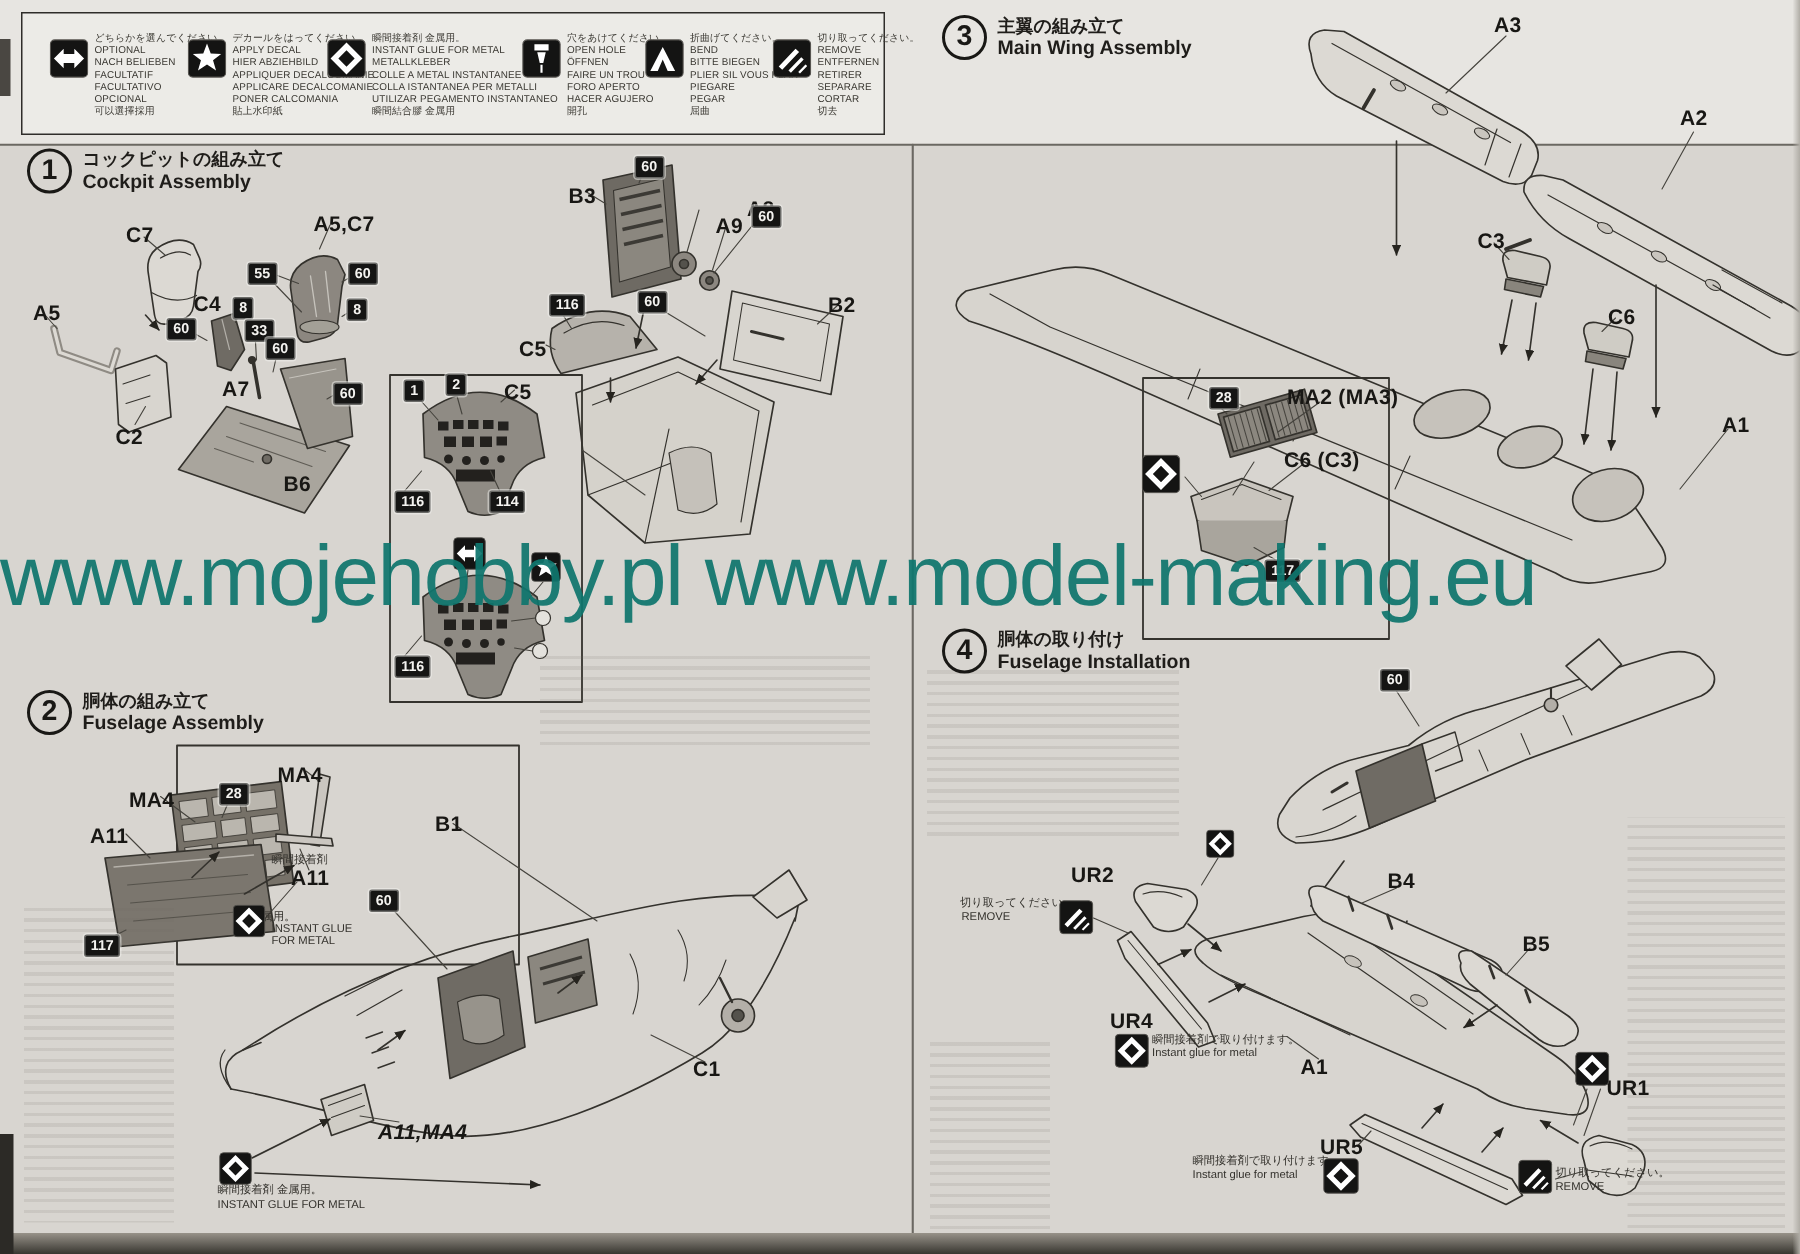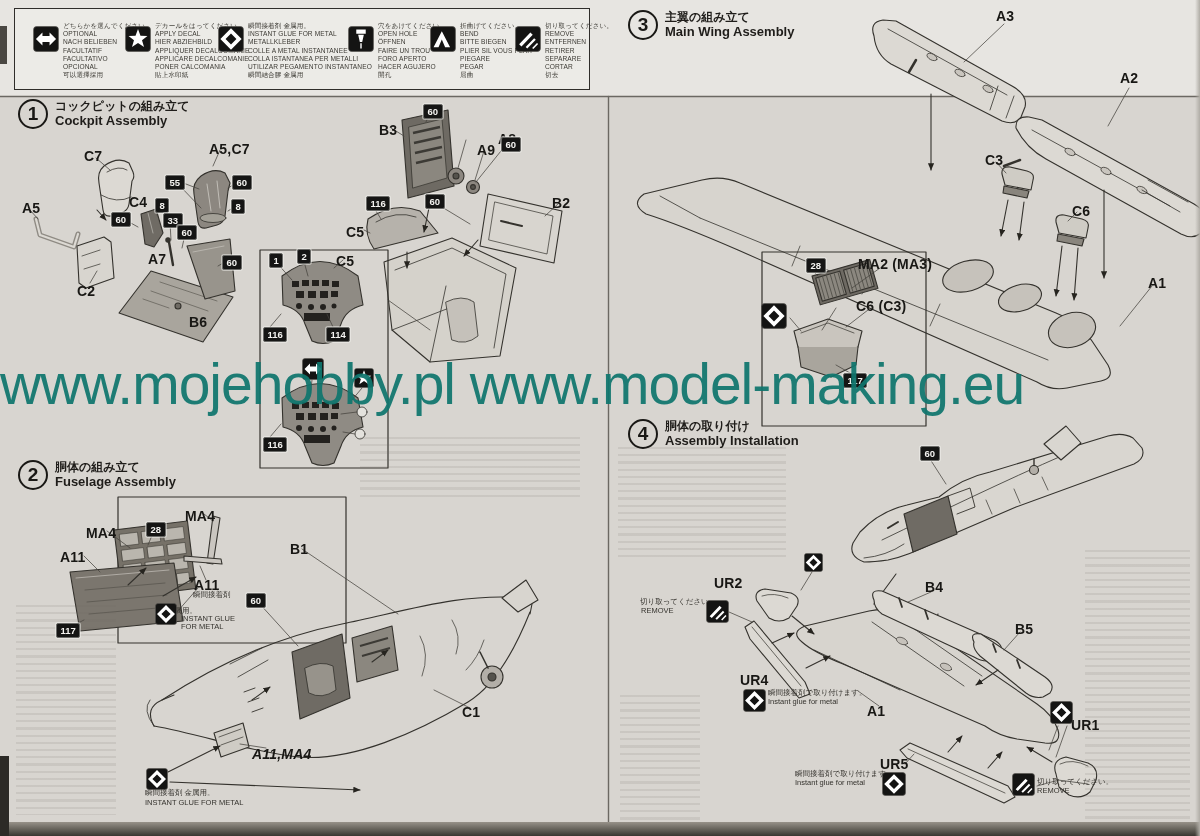--- a/index.html
+++ b/index.html
@@ -388,21 +388,21 @@
         <div class="sec-num">3</div>
         <div class="sec-titles">
           <div class="sec-jp">主翼の組み立て</div>
           <div class="sec-en">Main Wing Assembly</div>
         </div>
       </div>
       <div class="sec-header" style="left: 628px; top: 419px;">
         <div class="sec-num">4</div>
         <div class="sec-titles">
           <div class="sec-jp">胴体の取り付け</div>
-          <div class="sec-en">Assembly Installation</div>
+          <div class="sec-en">Fuselage Installation</div>
         </div>
       </div>
     </div>
   <div id="labels">
       <span class="lb part" style="left: 84px; top: 148px;">C7</span>
       <span class="lb part" style="left: 209px; top: 141px;">A5,C7</span>
       <span class="lb part" style="left: 22px; top: 200px;">A5</span>
       <span class="lb part" style="left: 129px; top: 194px;">C4</span>
       <span class="lb part" style="left: 148px; top: 251px;">A7</span>
       <span class="lb part" style="left: 77px; top: 283px;">C2</span>
@@ -452,21 +452,21 @@
       <span class="lb decal" style="left: 326px; top: 327px;">114</span>
       <span class="lb decal" style="left: 263px; top: 437px;">116</span>
       <span class="lb decal" style="left: 146px; top: 522px;">28</span>
       <span class="lb decal" style="left: 56px; top: 623px;">117</span>
       <span class="lb decal" style="left: 246px; top: 593px;">60</span>
       <span class="lb decal" style="left: 806px; top: 258px;">28</span>
       <span class="lb decal" style="left: 843px; top: 373px;">117</span>
       <span class="lb decal" style="left: 920px; top: 446px;">60</span>
       <span class="lb jp" style="left: 640px; top: 597px;">切り取ってください。</span>
       <span class="lb en" style="left: 641px; top: 606px;">REMOVE</span>
-      <span class="lb jp" style="left: 181px; top: 590px; margin-left: 12px;">瞬間接着剤</span>
+      <span class="lb jp" style="left: 181px; top: 568px;">瞬間接着剤</span>
       <span class="lb jp" style="left: 167px; top: 606px;">金属用。</span>
       <span class="lb en" style="left: 181px; top: 614px;">INSTANT GLUE</span>
       <span class="lb en" style="left: 181px; top: 622px;">FOR METAL</span>
       <span class="lb jp" style="left: 145px; top: 788px;">瞬間接着剤  金属用。</span>
       <span class="lb en" style="left: 145px; top: 798px;">INSTANT GLUE FOR METAL</span>
       <span class="lb jp" style="left: 768px; top: 688px;">瞬間接着剤で取り付けます。</span>
       <span class="lb en" style="left: 768px; top: 697px;">Instant glue for metal</span>
       <span class="lb jp" style="left: 795px; top: 769px;">瞬間接着剤で取り付けます。</span>
       <span class="lb en" style="left: 795px; top: 778px;">Instant glue for metal</span>
       <span class="lb jp" style="left: 1037px; top: 777px;">切り取ってください。</span>

